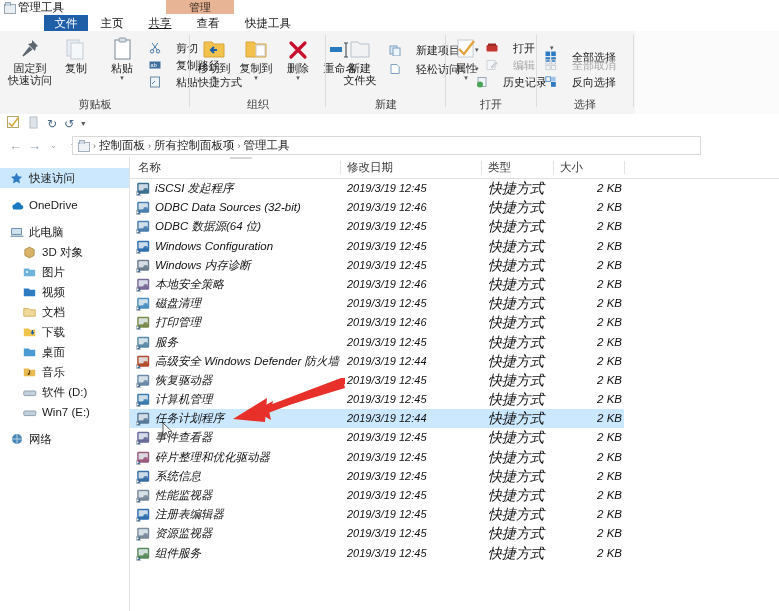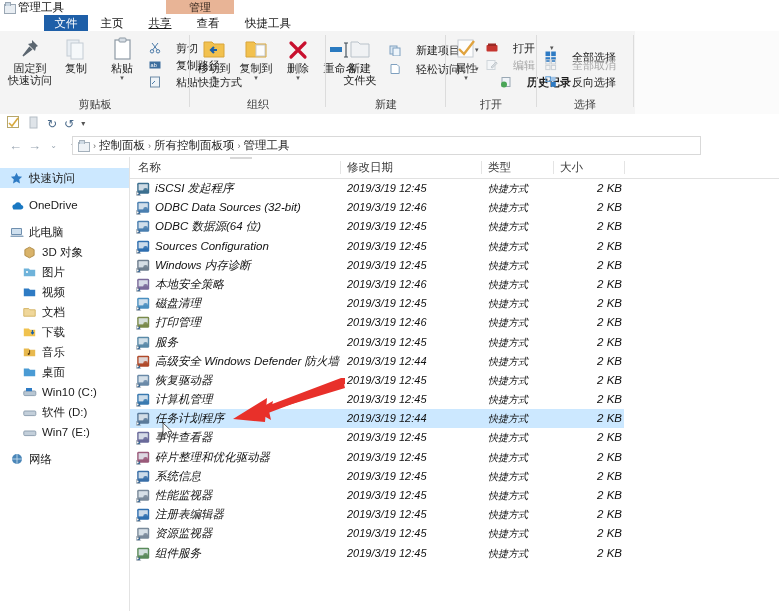--- a/index.html
+++ b/index.html
@@ -135,21 +135,21 @@
   .c-size { left:430px; }
   .sortmark {
     position:absolute; left:100px; top:0px; width:22px; height:2px; background:#d8d8d8;
   }
   .rows { position:absolute; left:0; top:22px; width:649px;font-style:italic; }
   .row { position:relative; height:19.2px; cursor:default; }
   .row.sel { background:#cce8ff; }
   .row .ic { position:absolute; left:6px; top:2px; width:15px; height:15px; }
   .row .nm { position:absolute; left:25px; top:0; height:19.2px; line-height:19.2px; font-size:11.5px; color:#111; white-space:nowrap; }
   .row .dt { position:absolute; left:217px; top:0; height:19.2px; line-height:19.2px; font-size:11px; color:#111; }
-  .row .tp { position:absolute; left:358px; top:0; height:19.2px; line-height:19.2px; font-size:10px; color:#111; }
+  .row .tp { position:absolute; left:358px; top:0; height:19.2px; line-height:19.2px; font-size:14px; color:#111; }
   .row .sz { position:absolute; left:430px; top:0; width:62px; text-align:right; height:19.2px; line-height:19.2px; font-size:11.5px; color:#111; }
 
   
   .arrow { position:absolute; left:225px; top:378px; width:120px; height:48px; pointer-events:none; }
   .cursor { position:absolute; left:162px; top:422px; width:11px; height:16px; pointer-events:none; }
   .rightgap { position:absolute; left:624px; top:157px; width:155px; height:454px; background:#fff; }
 </style>
 </head>
 <body>
 
@@ -338,21 +338,21 @@
       </div>
       <div class="smallbtn dim" style="left:40px; top:26px;">
         <span class="si">
           <svg width="12" height="12" viewBox="0 0 12 12">
               <rect x="1" y="1.5" width="8" height="9" fill="#f4f6f8" stroke="#cfd5da"></rect>
               <path d="M5 8l5-5 1.2 1.2-5 5z" fill="#d9dde1" stroke="#c3c9ce"></path>
             </svg>
         </span>
         <span>编辑</span>
       </div>
-      <div class="smallbtn" style="left:54px; top:43px;font-weight:bold;">
+      <div class="smallbtn" style="left:30px; top:43px;">
         <span class="si">
           <svg width="12" height="12" viewBox="0 0 12 12">
               <rect x="2" y="1.5" width="8" height="9" fill="#f0f4f8" stroke="#9aa8b4"></rect>
               <circle cx="4" cy="8.5" r="3" fill="#4aa657"></circle>
             </svg>
         </span>
         <span>历史记录</span>
       </div>
       <div class="group-label">打开</div>
       <div class="group-sep" style="left:91px;"></div>
@@ -502,43 +502,34 @@
             <svg width="13" height="12" viewBox="0 0 13 12">
               <path d="M0.8 2.6h5l1.2 1.2h5.2v6.4H0.8z" fill="#f0c24e"></path>
               <path d="M9.5 4v3.4M8.2 6.3l1.3 1.4 1.3-1.4" stroke="#1b5fa8" stroke-width="1.3" fill="none"></path>
             </svg>
           </span>
         <span>下载</span>
       </div>
       <div class="navitem nav-l1">
         <span class="ni">
             <svg width="13" height="12" viewBox="0 0 13 12">
+              <path d="M0.8 2.6h5l1.2 1.2h5.2v6.4H0.8z" fill="#4a9bd4"></path>
+            </svg>
+          </span>
+        <span>桌面</span>
+      </div>
+      <div class="navitem nav-l1">
+        <span class="ni">
+            <svg width="13" height="12" viewBox="0 0 13 12">
               <path d="M0.8 2.6h5l1.2 1.2h5.2v6.4H0.8z" fill="#e8b94e"></path>
               <path d="M6.6 4.2v3.6" stroke="#5a3c10" stroke-width="1"></path>
               <circle cx="5.7" cy="7.9" r="1" fill="#5a3c10"></circle>
             </svg>
           </span>
         <span>音乐</span>
-      </div>
-      <div class="navitem nav-l1">
-        <span class="ni">
-            <svg width="13" height="12" viewBox="0 0 13 12">
-              <path d="M0.8 2.6h5l1.2 1.2h5.2v6.4H0.8z" fill="#4a9bd4"></path>
-            </svg>
-          </span>
-        <span>桌面</span>
-      </div>
-      <div class="navitem nav-l1">
-        <span class="ni">
-            <svg width="14" height="12" viewBox="0 0 14 12">
-              <rect x="0.8" y="5" width="12" height="4.6" rx="1" fill="#b8c6d2" stroke="#8fa2b3"></rect>
-              <rect x="3" y="2" width="6" height="3.2" fill="#2e7bc4"></rect>
-            </svg>
-          </span>
-        <span>Win10 (C:)</span>
       </div>
       <div class="navitem nav-l1">
         <span class="ni">
             <svg width="14" height="12" viewBox="0 0 14 12">
               <rect x="0.8" y="5" width="12" height="4.6" rx="1" fill="#c3cfda" stroke="#90a1b1"></rect>
             </svg>
           </span>
         <span>软件 (D:)</span>
       </div>
       <div class="navitem nav-l1">
@@ -614,21 +605,21 @@
             <span class="sz">2 KB</span>
           </div>
           <div class="row">
             <span class="ic"><svg width="15" height="15" viewBox="0 0 15 15">
                 <rect x="1.2" y="1.8" width="12" height="11" rx="1.4" fill="#2f6fb0"></rect>
                 <rect x="2.6" y="3.2" width="9.2" height="6.2" fill="#e8eef4" opacity="0.85"></rect>
                 <circle cx="9.6" cy="9.4" r="2.4" fill="#2f6fb0" opacity="0.9"></circle>
                 <path d="M0.6 10.4 l0 4 l4 0 z" fill="#fbfbfb" stroke="#8b96a1" stroke-width="0.7"></path>
                 <path d="M1.4 13.6 l2.2 0 l0 -2.2" fill="none" stroke="#2e5f8f" stroke-width="1"></path>
               </svg></span>
-            <span class="nm">Sources Configuration</span>
+            <span class="nm">Windows Configuration</span>
             <span class="dt">2019/3/19 12:45</span>
             <span class="tp">快捷方式</span>
             <span class="sz">2 KB</span>
           </div>
           <div class="row">
             <span class="ic"><svg width="15" height="15" viewBox="0 0 15 15">
                 <rect x="1.2" y="1.8" width="12" height="11" rx="1.4" fill="#6f7f8f"></rect>
                 <rect x="2.6" y="3.2" width="9.2" height="6.2" fill="#e8eef4" opacity="0.85"></rect>
                 <circle cx="9.6" cy="9.4" r="2.4" fill="#6f7f8f" opacity="0.9"></circle>
                 <path d="M0.6 10.4 l0 4 l4 0 z" fill="#fbfbfb" stroke="#8b96a1" stroke-width="0.7"></path>

